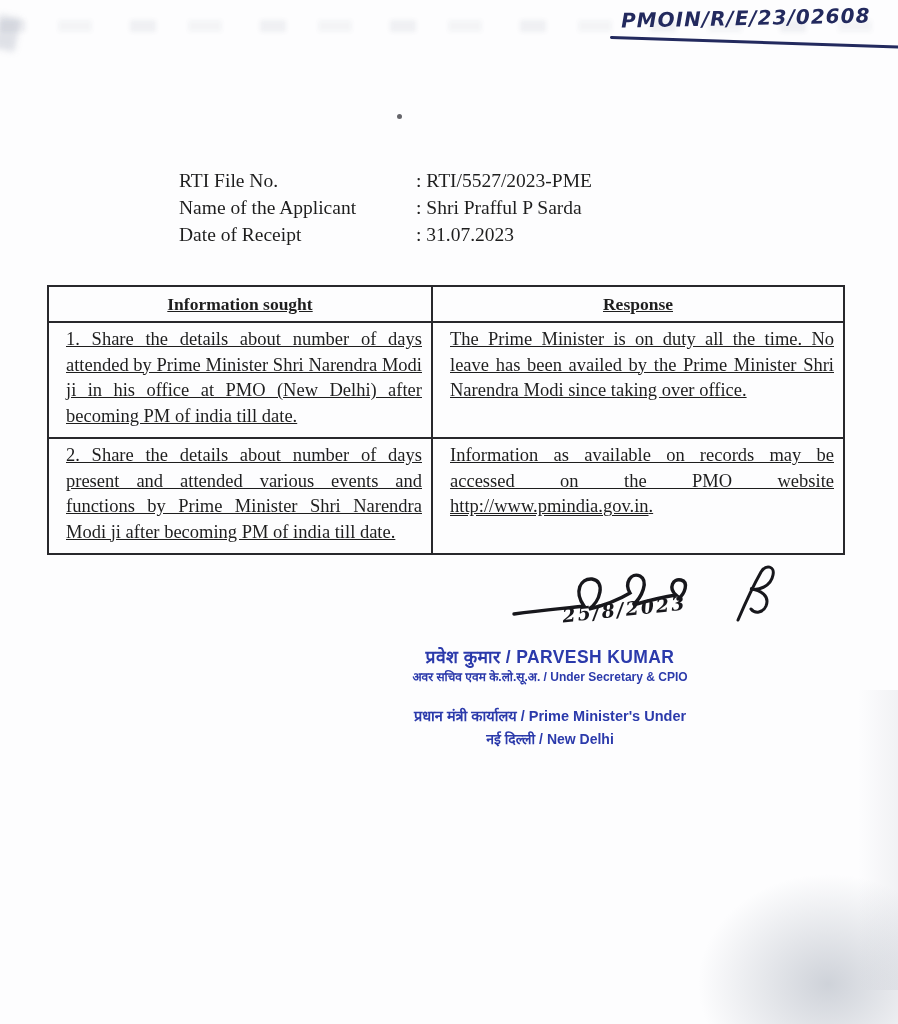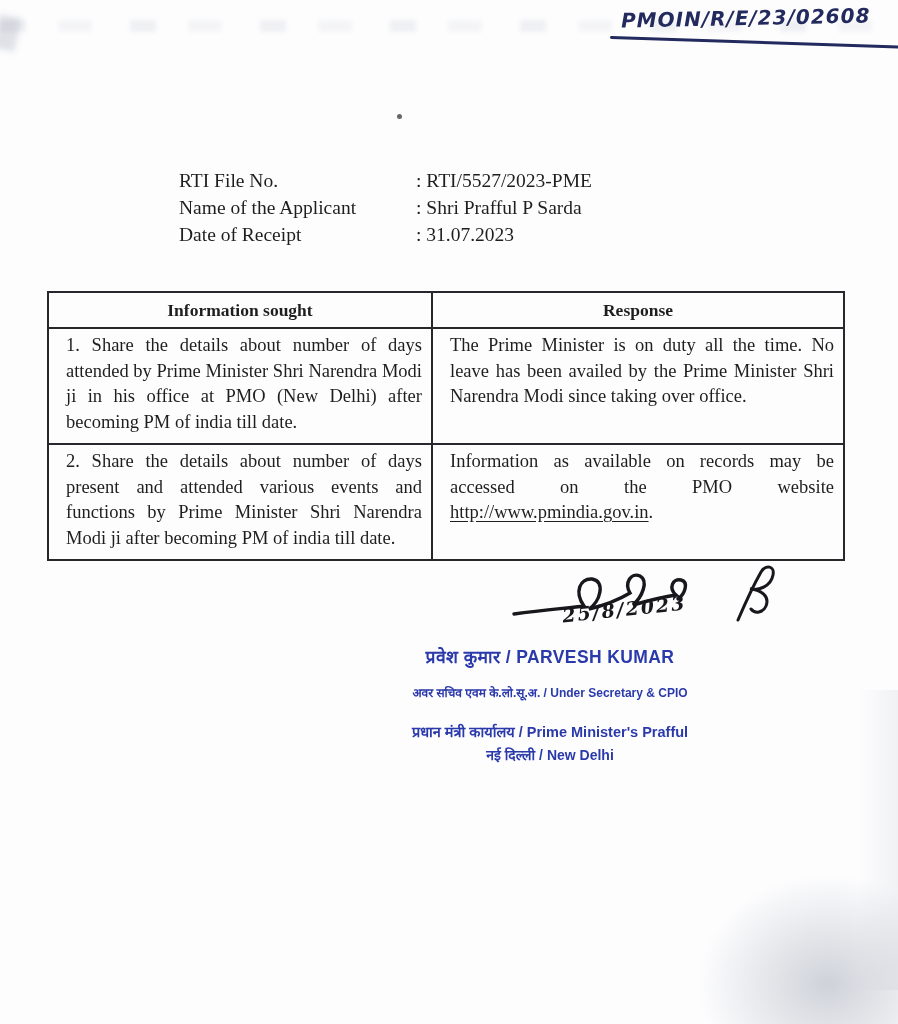--- a/index.html
+++ b/index.html
@@ -88,24 +88,25 @@
     font-size: 19.5px;
     line-height: 27px;
   }
   .field-row { display: flex; }
   .field-label { width: 237px; flex: 0 0 237px; }
   .field-value { flex: 1; }
 
   
   .rti-table {
     position: absolute;
-    left: 47px; top: 291px;
+    left: 47px; top: 285px;
     width: 760px;
     border-collapse: collapse;
     table-layout: fixed;
+    text-decoration: underline;
   }
   .rti-table th, .rti-table td {
     border: 2px solid #28282c;
     vertical-align: top;
   }
   .rti-table th {
     height: 36px;
     font-size: 17.5px;
     font-weight: bold;
     text-align: center;
@@ -150,21 +151,21 @@
   
   .stamp {
     position: absolute;
     left: 330px; top: 644px;
     width: 440px;
     text-align: center;
     color: #2b3aab;
     font-family: "Liberation Sans", sans-serif;
     font-weight: bold;
   }
-  .stamp-line1 { font-size: 17.5px; letter-spacing: .4px; margin-bottom: 16px; }
+  .stamp-line1 { font-size: 17.5px; letter-spacing: .4px; margin-bottom: 0; }
   .stamp-line2 { font-size: 12px;   margin-bottom: 20px; }
   .stamp-line3 { font-size: 14.5px; margin-bottom: 4px; }
   .stamp-line4 { font-size: 14px; }
 </style>
 </head>
 <body>
 
 <div class="page">
 
   <div class="bleed-row"></div>
@@ -222,17 +223,17 @@
   <div class="monogram-wrap">
     <svg width="56" height="64" viewBox="0 0 56 64">
       <path d="M10 58 C 16 44, 24 26, 33 10 C 38 2, 47 4, 45 13 C 43 24, 31 29, 22 27
                C 33 28, 42 34, 38 44 C 35 51, 27 52, 23 47" stroke="#17171c" stroke-width="3" fill="none" stroke-linecap="round"></path>
     </svg>
   </div>
 
   <div class="stamp">
     <div class="stamp-line1">प्रवेश कुमार / PARVESH KUMAR</div>
     <div class="stamp-line2">अवर सचिव एवम के.लो.सू.अ. / Under Secretary &amp; CPIO</div>
-    <div class="stamp-line3">प्रधान मंत्री कार्यालय / Prime Minister's Prafful</div>
+    <div class="stamp-line3">प्रधान मंत्री कार्यालय / Prime Minister's Under</div>
     <div class="stamp-line4">नई दिल्ली / New Delhi</div>
   </div>
 
 </div>
 
 </body></html>

